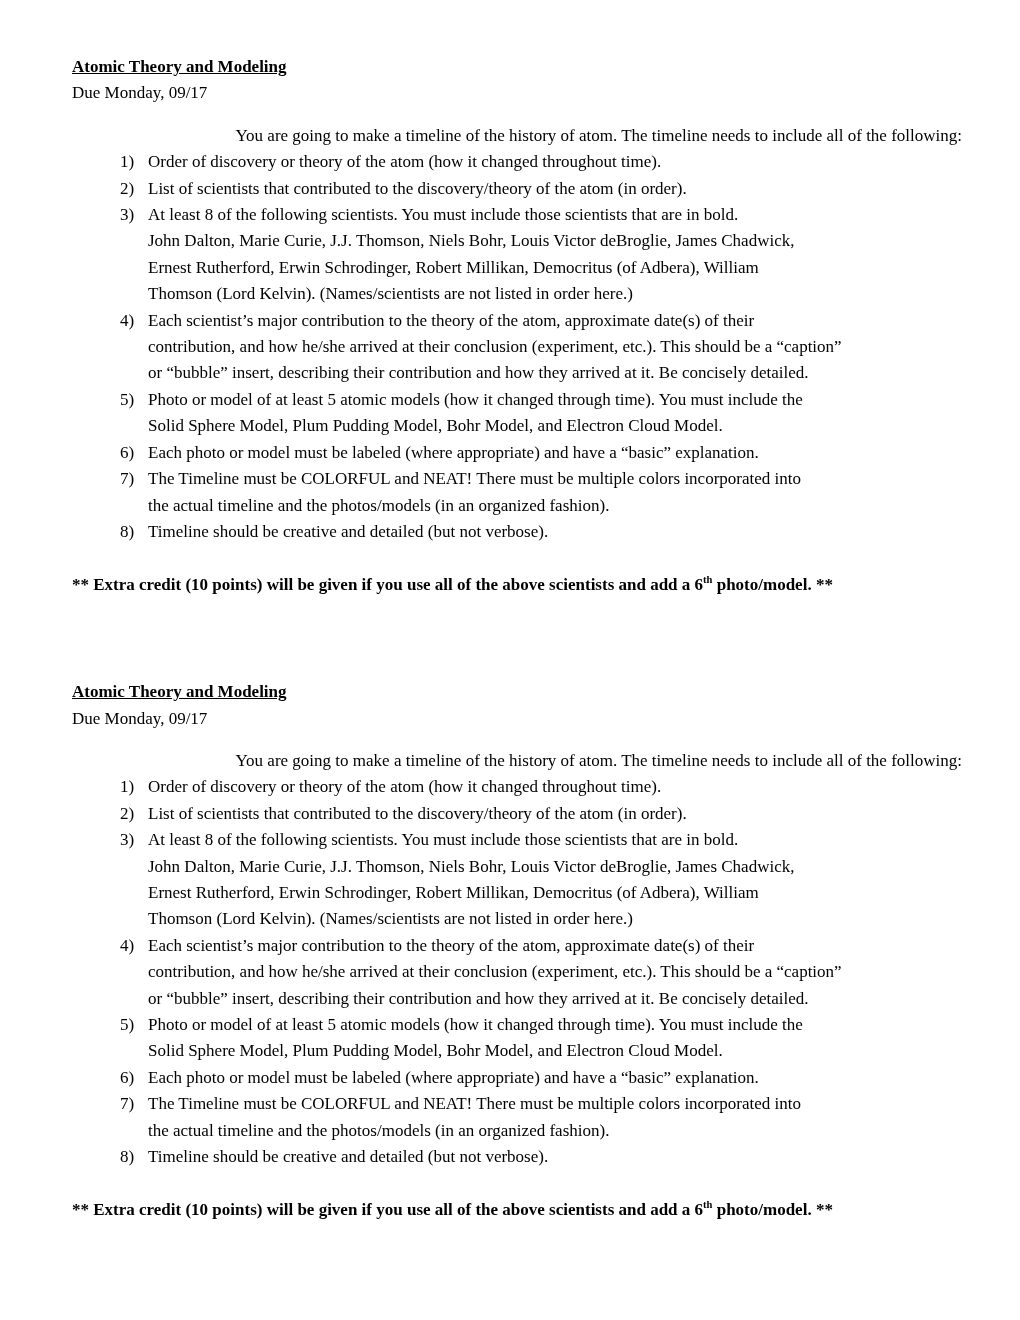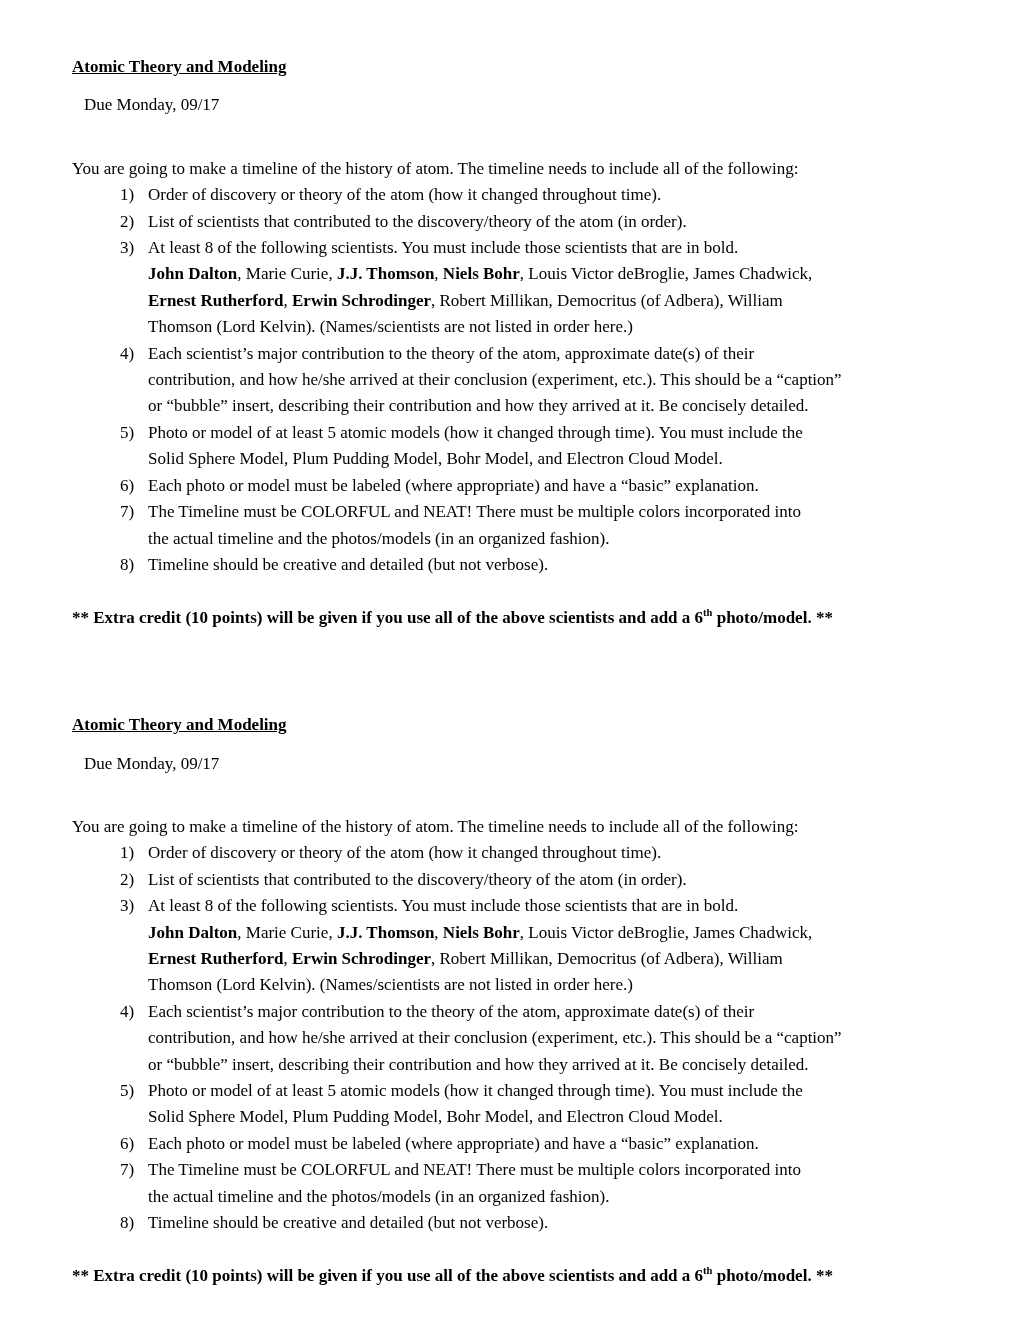--- a/index.html
+++ b/index.html
@@ -23,24 +23,25 @@
     padding: 54px 58px 0 72px;
   }
   .title {
     margin: 0;
     font-size: 17px;
     font-weight: bold;
     text-decoration: underline;
     line-height: 26.4px;
   }
   .due {
-    margin: 12px;
+    margin: 0;
   }
   .intro {
-    margin: 37px 0 0 0;
+    margin: 16px 0 0 0;
+    text-align: right;
   }
   ol.reqs {
     margin: 0;
     padding: 0;
     list-style: none;
   }
   ol.reqs li {
     position: relative;
     padding-left: 76px;
   }
@@ -50,21 +51,21 @@
     top: 0;
   }
   .extra {
     margin: 26.4px 0 0 0;
     font-weight: bold;
   }
   .copy-2 {
     margin-top: 81px;
   }
   .b {
-    font-weight: bold;
+    font-weight: normal;
     margin-top: 45px;
   }
   sup {
     font-size: 0.62em;
     line-height: 0;
     vertical-align: super;
   }
 </style>
 </head>
 <body>

